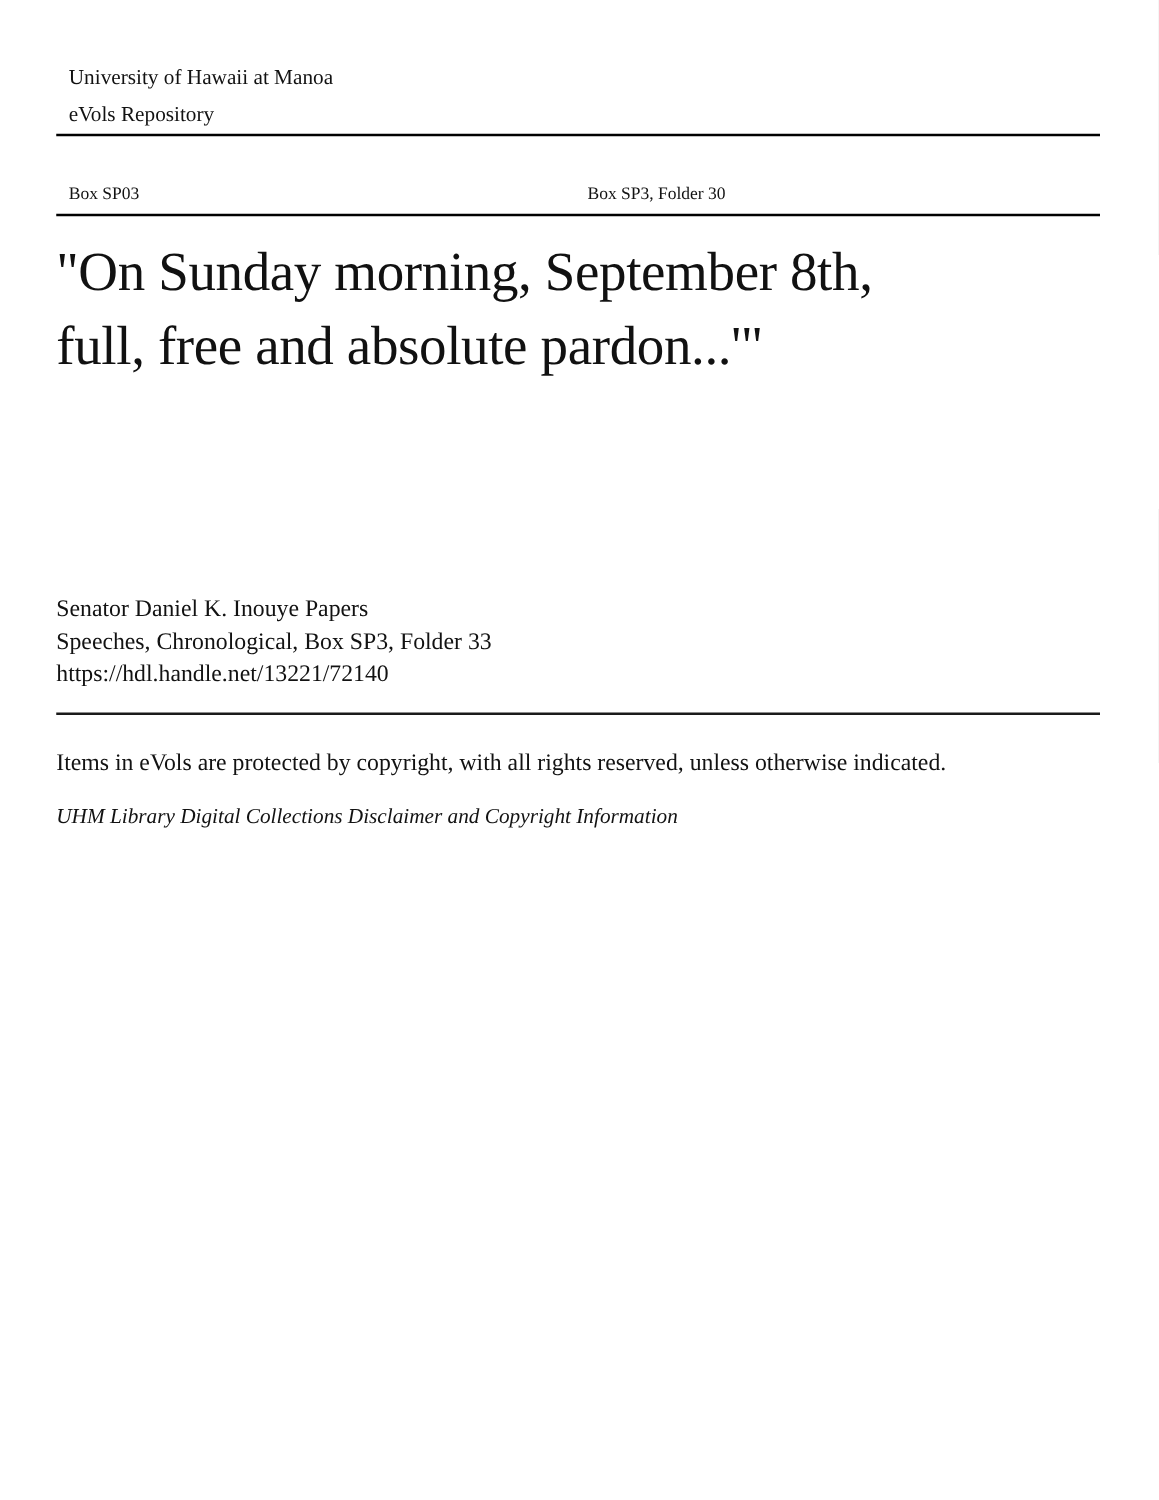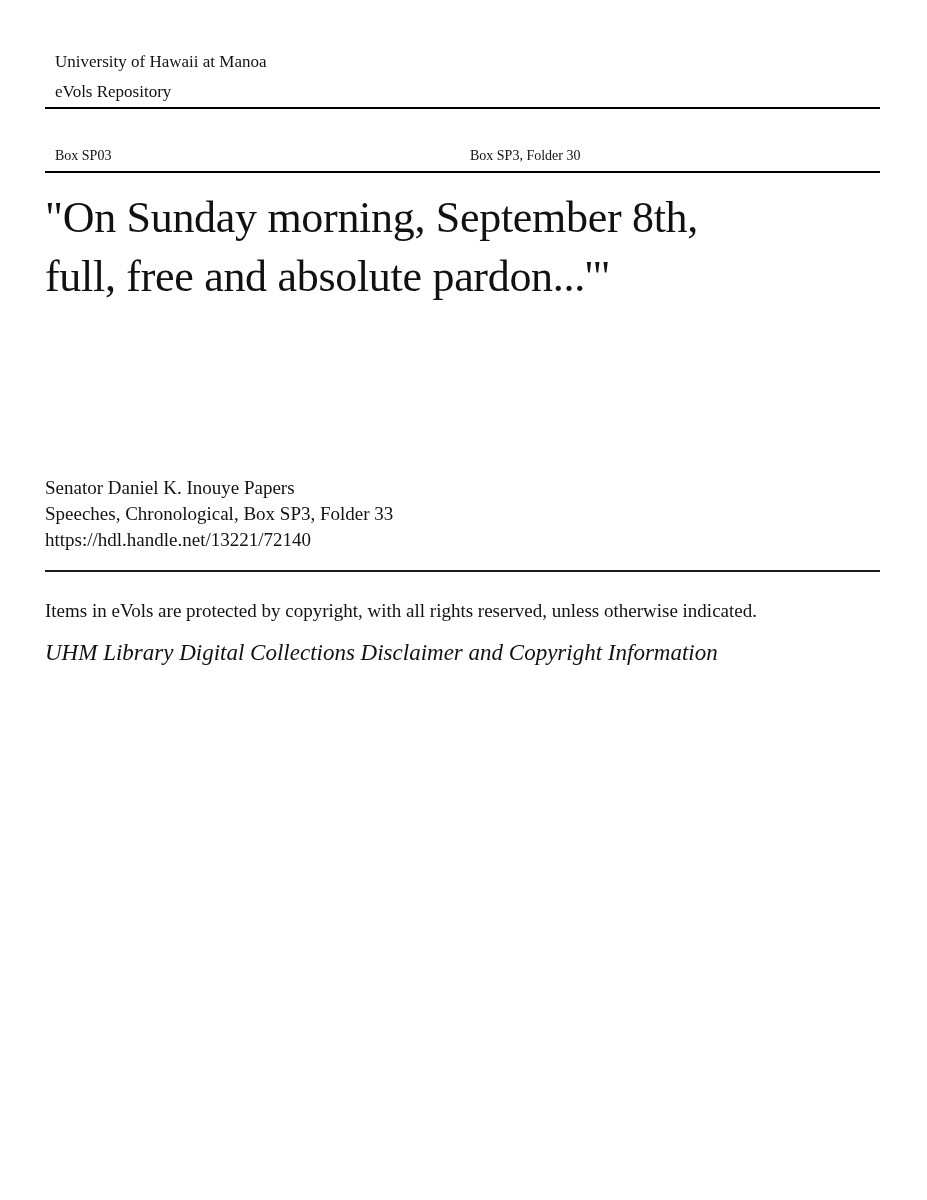--- a/index.html
+++ b/index.html
@@ -95,21 +95,21 @@
     margin: 0;
     font-size: 19px;
     line-height: 26px;
     white-space: nowrap;
   }
   .disclaimer {
     position: absolute;
     left: 45px;
     top: 640px;
     margin: 0;
-    font-size: 23px;
+    font-size: 17px;
     line-height: 26px;
     font-style: italic;
     white-space: nowrap;
   }
 </style>
 </head>
 <body>
 
 <div class="page">
 

